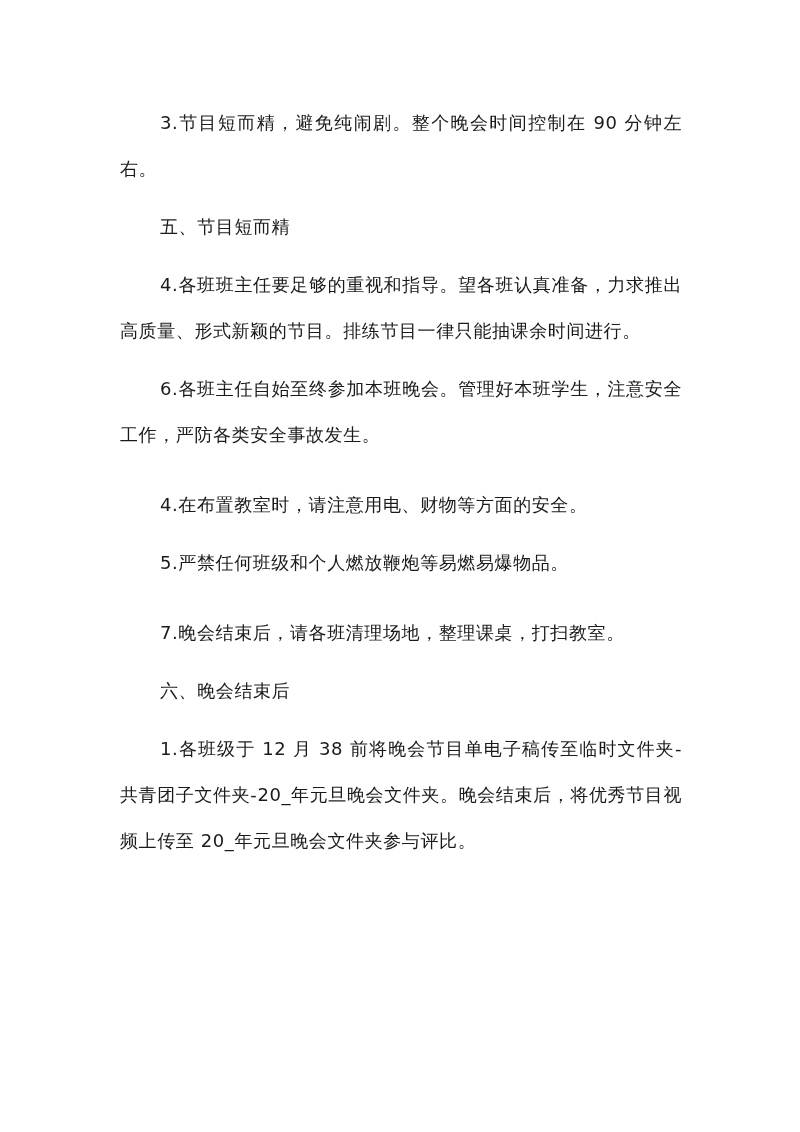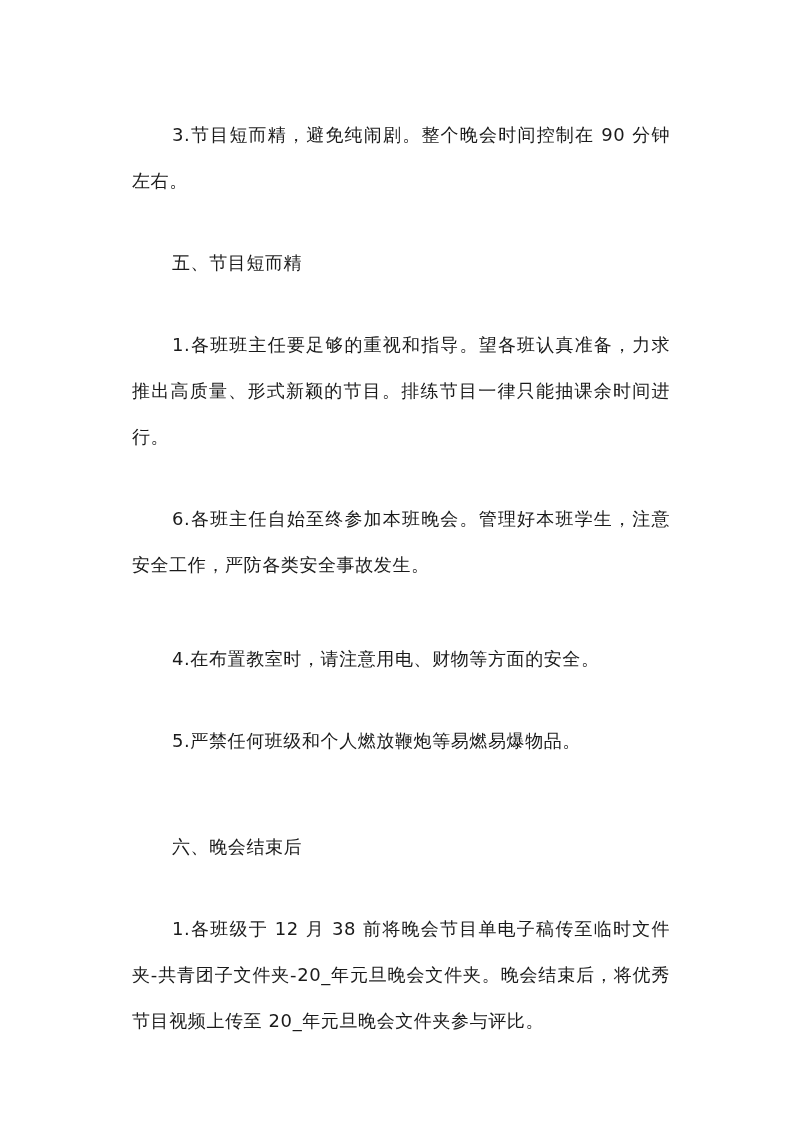--- a/index.html
+++ b/index.html
@@ -3,45 +3,46 @@
   <meta charset="utf-8">
   <style>
     html, body { margin: 0; padding: 0; background: #ffffff; }
     body { width: 800px; height: 1132px; position: relative; overflow: hidden; }
     .page {
       position: absolute; left: 120px; top: 100px; width: 562px;
       font-family: "DejaVu Sans", "Liberation Sans", sans-serif;
       font-size: 18px; color: #1a1a1a;
     }
     .p {
-      margin: 12px; padding: 0;
+      margin: 0; padding: 0;
       text-indent: 40px;
       line-height: 46px;
       letter-spacing: 0.6px;
       text-align: justify;
       text-align-last: left;
     }
     .gap { height: 12px; }
     .heading { line-height: 46px; }
   </style>
 </head>
 <body>
 
 <div class="page">
   <p class="p">3.节目短而精，避免纯闹剧。整个晚会时间控制在 90 分钟左右。</p>
   <div class="gap"></div>
   <p class="p heading">五、节目短而精</p>
   <div class="gap"></div>
-  <p class="p">1.各班班主任要足够的重视和指导。望各班认真准备，力求推出高质量、形式新颖的节目。排练节目一律只能抽课余时间进行。</p>
+  <p class="p">4.各班班主任要足够的重视和指导。望各班认真准备，力求推出高质量、形式新颖的节目。排练节目一律只能抽课余时间进行。</p>
   <div class="gap"></div>
   <p class="p">6.各班主任自始至终参加本班晚会。管理好本班学生，注意安全工作，严防各类安全事故发生。</p>
   <div class="gap"></div>
   <div class="gap"></div>
   <p class="p">4.在布置教室时，请注意用电、财物等方面的安全。</p>
   <div class="gap"></div>
   <p class="p">5.严禁任何班级和个人燃放鞭炮等易燃易爆物品。</p>
   <div class="gap"></div>
   <div class="gap"></div>
+  <p class="p">7.晚会结束后，请各班清理场地，整理课桌，打扫教室。</p>
   <div class="gap"></div>
   <p class="p heading">六、晚会结束后</p>
   <div class="gap"></div>
   <p class="p">1.各班级于 12 月 38 前将晚会节目单电子稿传至临时文件夹-共青团子文件夹-20_年元旦晚会文件夹。晚会结束后，将优秀节目视频上传至 20_年元旦晚会文件夹参与评比。</p>
 </div>
 
 </body></html>

